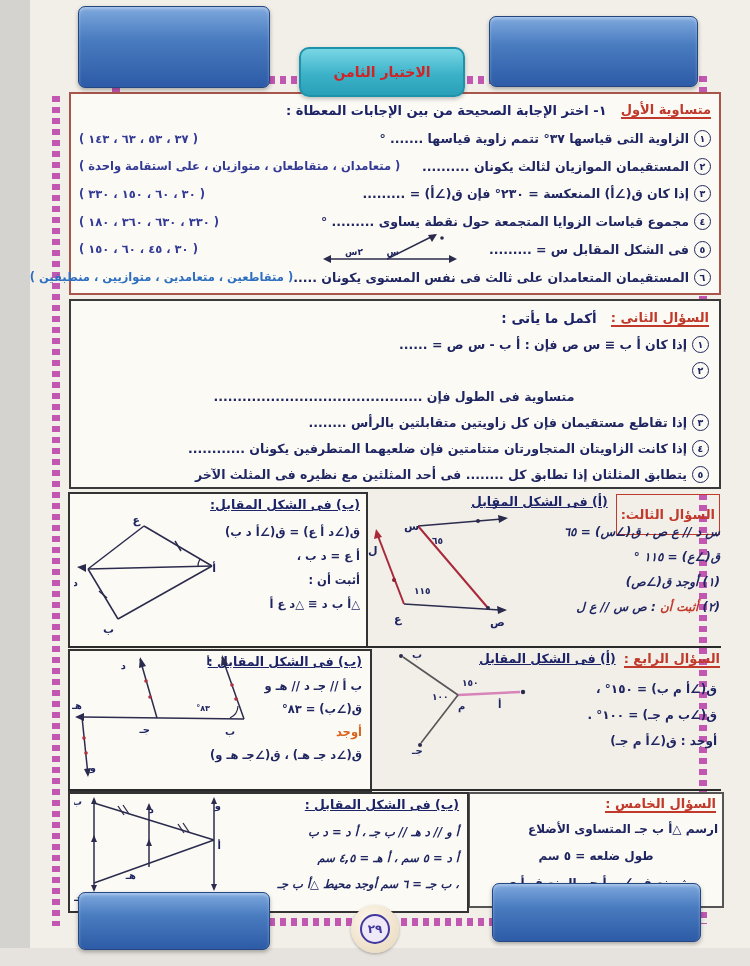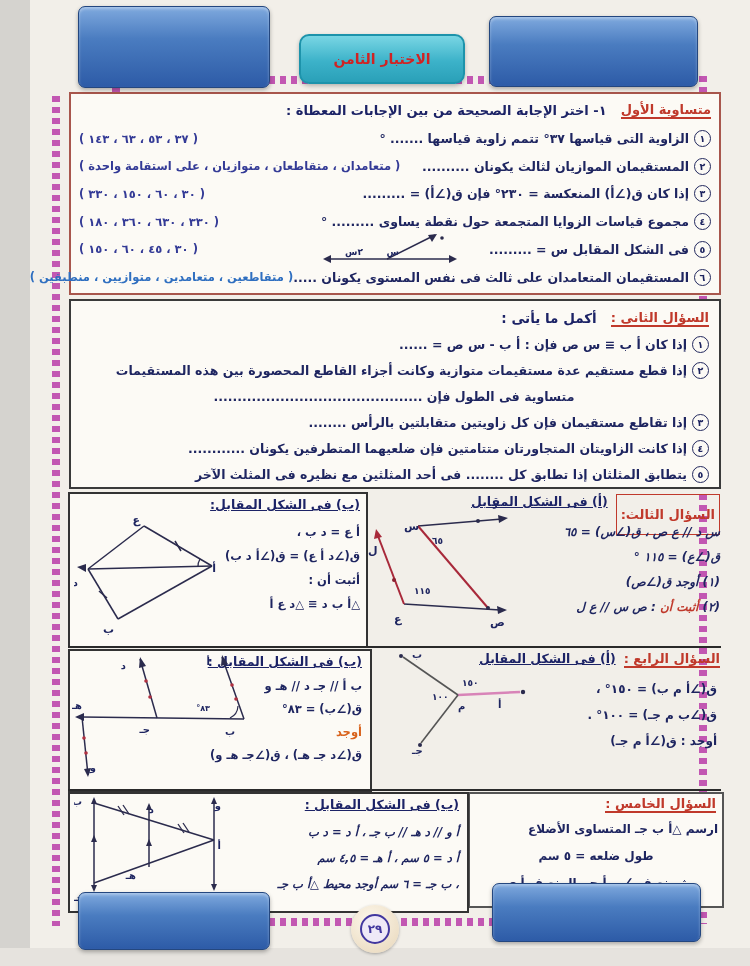--- a/index.html
+++ b/index.html
@@ -9,21 +9,21 @@
   .left-strip{left:0;top:0;width:30px;height:966px;background:#d5d3cf;z-index:0;}
   .bottom-strip{left:0;top:948px;width:750px;height:18px;background:#e6e3de;z-index:0;}
   
   .dash{z-index:1;}
   .dh{height:8px;background:repeating-linear-gradient(90deg,#c257b2 0 6px,transparent 6px 11px);}
   .dv{width:8px;background:repeating-linear-gradient(180deg,#c257b2 0 6px,transparent 6px 11px);}
   
   .bluebox{background:linear-gradient(180deg,#7fa9de 0%,#4a7cc0 40%,#2d5ba7 100%);
            border:1px solid #24477f;border-radius:7px;z-index:4;
            box-shadow:inset 0 2px 3px rgba(255,255,255,.35),0 2px 4px rgba(0,0,0,.3);}
-  .banner-btn{left:299px;top:34px;width:162px;height:46px;z-index:5;
+  .banner-btn{left:299px;top:47px;width:162px;height:46px;z-index:5;
            background:linear-gradient(180deg,#79d6e4 0%,#3cb2c9 55%,#2aa0b8 100%);
            border:2px solid #1d93ab;border-radius:10px;display:flex;align-items:center;justify-content:center;
            color:#d02323;font-size:14px;box-shadow:0 2px 4px rgba(0,0,0,.25);}
   .page-badge{left:351px;top:905px;width:48px;height:48px;border-radius:50%;z-index:6;
            background:radial-gradient(circle at 40% 32%,#fdf7ea,#e7d6ba);display:flex;align-items:center;justify-content:center;
            box-shadow:0 1px 3px rgba(0,0,0,.3);}
   .page-badge .inner{width:26px;height:26px;border-radius:50%;border:2px solid #42379f;color:#42379f;
            display:flex;align-items:center;justify-content:center;font-size:12px;background:#efe9f7;}
   
   .sec{background:#fcfaf5;z-index:2;direction:rtl;}
@@ -129,21 +129,20 @@
   <div class="row2" style="height:28px">
     <span class="sec-label">السؤال الثانى :</span>
     <span class="intro" style="font-size:13.5px">أكمل ما يأتى :</span>
   </div>
   <div class="row2">
     <span class="qnum">١</span>
     <span class="qtext">إذا كان أ ب ≡ س ص فإن : أ ب - س ص = ......</span>
   </div>
   <div class="row2">
     <span class="qnum">٢</span>
-    <span class="qtext">إذا قطع مستقيم عدة مستقيمات متوازية وكانت أجزاء القاطع المحصورة بين هذه المستقيمات</span>
   </div>
   <div class="row2" style="justify-content:center">
     <span class="qtext">متساوية فى الطول فإن ............................................</span>
   </div>
   <div class="row2">
     <span class="qnum">٣</span>
     <span class="qtext">إذا تقاطع مستقيمان فإن كل زاويتين متقابلتين بالرأس ........</span>
   </div>
   <div class="row2">
     <span class="qnum">٤</span>
@@ -185,22 +184,22 @@
   <text x="124" y="130" font-size="11">ص</text>
   <text x="28" y="127" font-size="11">ع</text>
   <text x="2" y="58" font-size="11">ل</text>
   <text x="66" y="48" font-size="9">٦٥</text>
   <text x="48" y="98" font-size="9">١١٥</text>
 </svg>
 
 <div class="abs sec" id="s3b">
   <div class="subhead abs" style="right:6px;top:3px;">(ب) فى الشكل المقابل:</div>
   <div class="abs lines" style="right:6px;top:26px;width:160px;text-align:right;line-height:24px;">
+    <div class="dline" style="font-size:11.5px">ق(∠د أ ع) = ق(∠أ د ب)</div>
     <div class="dline" style="font-size:11.5px">أ ع = د ب ،</div>
-    <div class="dline" style="font-size:11.5px">ق(∠د أ ع) = ق(∠أ د ب)</div>
     <div class="dline" style="font-size:11.5px">أثبت أن :</div>
     <div class="dline" style="font-size:11.5px">△أ ب د ≡ △د ع أ</div>
   </div>
   <svg class="abs" style="left:4px;top:20px;" width="152" height="126" viewBox="0 0 152 126">
     <line x1="14" y1="55" x2="70" y2="12" stroke="#2b2b4d" stroke-width="1.5"></line>
     <line x1="70" y1="12" x2="138" y2="52" stroke="#2b2b4d" stroke-width="1.5"></line>
     <line x1="14" y1="55" x2="44" y2="105" stroke="#2b2b4d" stroke-width="1.5"></line>
     <line x1="44" y1="105" x2="138" y2="52" stroke="#2b2b4d" stroke-width="1.5"></line>
     <line x1="14" y1="55" x2="138" y2="52" stroke="#2b2b4d" stroke-width="1.5"></line>
     <polygon points="3,53 12,50 12,58" fill="#2b2b4d"></polygon>

